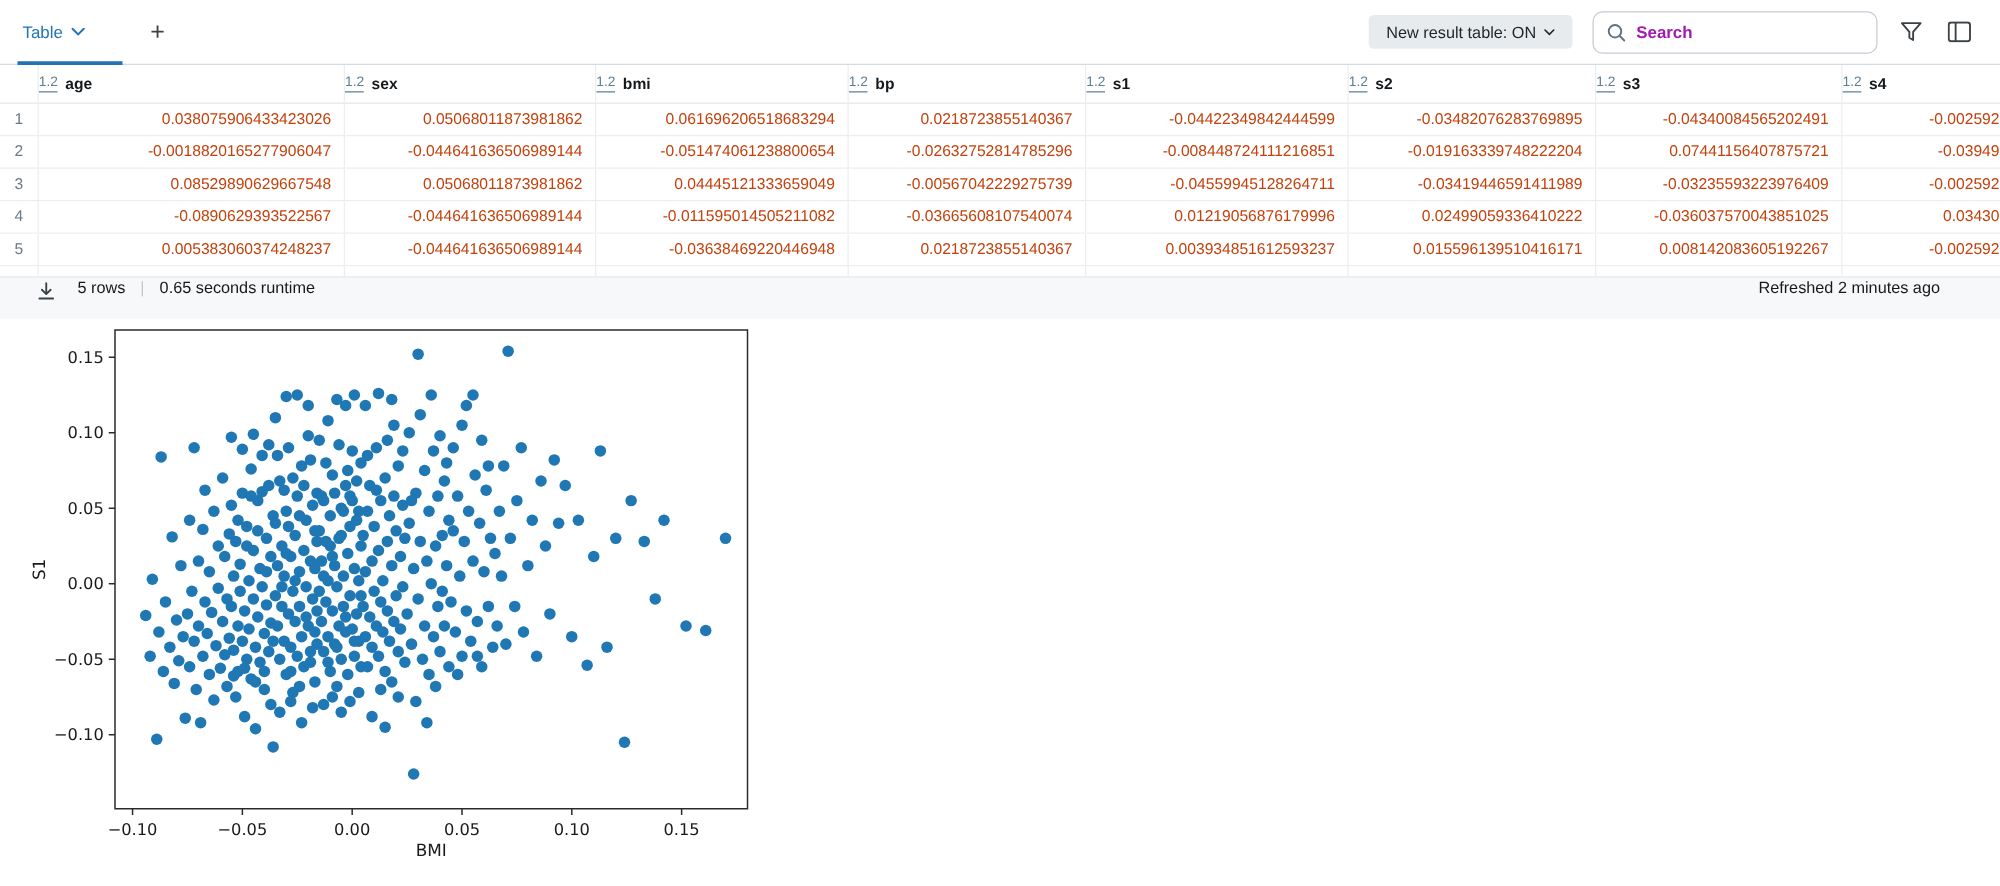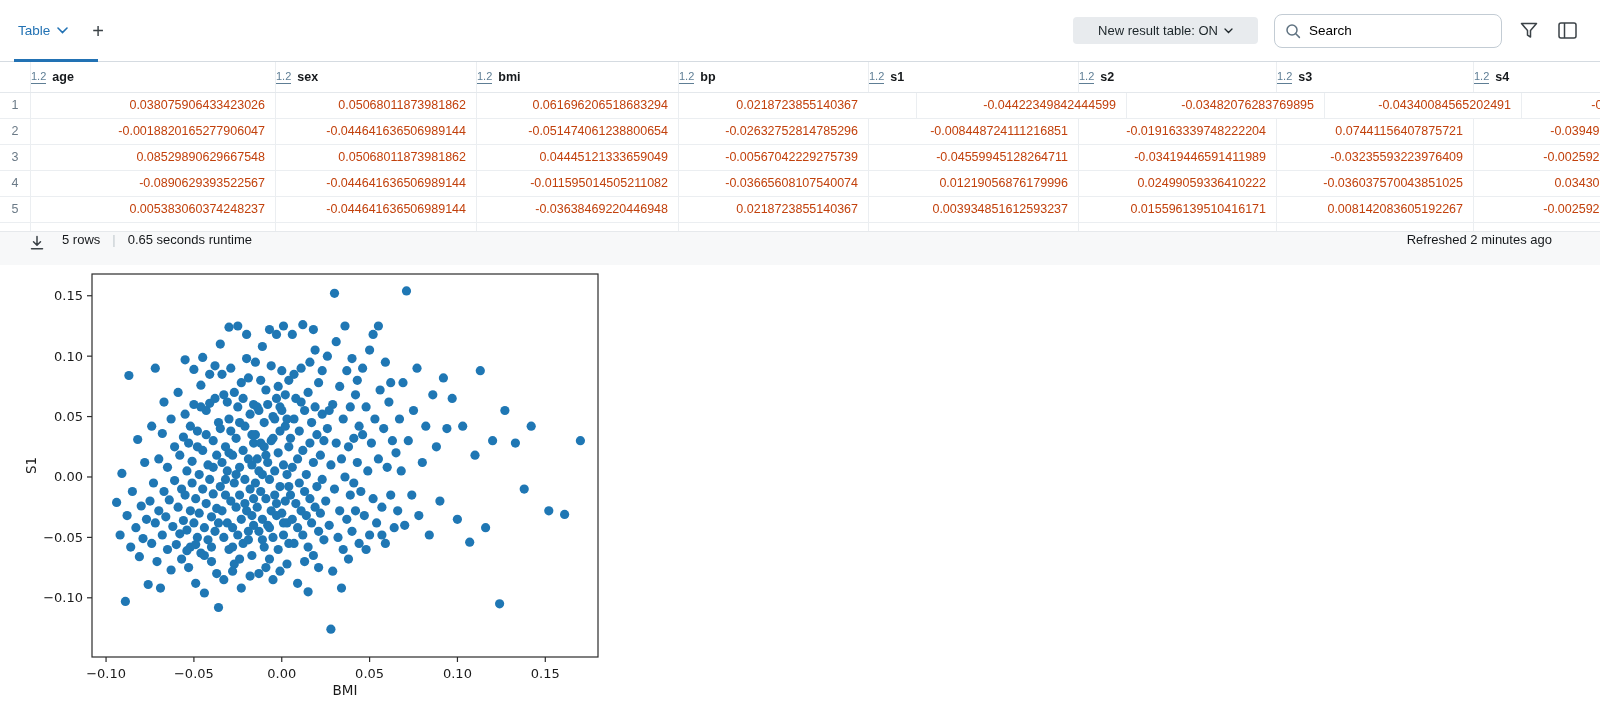--- a/index.html
+++ b/index.html
@@ -1,27 +1,27 @@
 <!DOCTYPE html>
 <html><head>
 <meta charset="utf-8">
 <style>
   * { box-sizing: border-box; }
   html,body { margin:0; padding:0; background:#fff; }
   body { width:1600px; height:709px; overflow:hidden; font-family:"Liberation Sans", sans-serif; color:#16191C; }
 
   
-  .tabbar { position:relative; height:62px; display:flex; align-items:center; border-bottom:1px solid #D5DBE1; background:#fff; }
+  .tabbar { position:relative; height:52px; display:flex; align-items:center; border-bottom:1px solid #D5DBE1; background:#fff;gap:28px; }
   .tab { display:flex; align-items:center; gap:7px; margin-left:18px; color:#2272B4; font-size:13.5px; font-weight:500; cursor:pointer; }
   .tab-underline { position:absolute; left:14px; bottom:-1px; width:84px; height:3px; background:#2272B4; }
   .add-tab { margin-left:24px; color:#3B4247; font-size:20px; font-weight:300; line-height:1; cursor:pointer; }
   .tabbar-right { margin-left:auto; display:flex; align-items:center; gap:16px; margin-right:22px; }
-  .pill { display:flex; align-items:center; gap:6px; background:#E8EBEE; border-radius:4px; padding:6px 25px; font-size:13px; color:#1C2529; cursor:pointer; }
+  .pill { display:flex; align-items:center; gap:6px; background:#E8EBEE; border-radius:4px; padding:6px 14px; font-size:13px; color:#1C2529; cursor:pointer; }
   .searchbox { display:flex; align-items:center; gap:8px; width:228px; height:34px; border:1px solid #C3CCD4; border-radius:8px; padding:0 10px; background:#fff; }
-  .searchbox .ph { color:#000000; font-size:13.5px; }
+  .searchbox .ph { color:#a21caf; font-size:13.5px;font-weight:bold; }
   .iconbtn { display:flex; align-items:center; justify-content:center; width:22px; height:22px; cursor:pointer; }
 
   
   .grid-clip { width:1600px; overflow:hidden; position:relative; }
   .grid { width:1693px; }
   .g-row { display:flex; border-bottom:1px solid #EBEEF1; }
   .g-head { height:31px; border-bottom:1px solid #E4E8EC; }
   .g-cell { flex:0 0 auto; border-left:1px solid #EBEEF1; overflow:hidden; white-space:nowrap; }
   .g-cell:first-child { border-left:none; }
   .h-cell { display:flex; align-items:center; gap:6px; padding-left:0; font-size:12.5px; font-weight:700; color:#16191C; }
@@ -118,21 +118,21 @@
           <span class="type-icon">1.2</span>
           <span>s4</span>
         </div>
       </div>
       <div class="g-row">
         <div class="g-cell d-cell rownum" style="width: 30px;">1</div>
         <div class="g-cell d-cell" style="width: 245px;">0.038075906433423026</div>
         <div class="g-cell d-cell" style="width: 201px;">0.05068011873981862</div>
         <div class="g-cell d-cell" style="width: 202px;">0.061696206518683294</div>
         <div class="g-cell d-cell" style="width: 190px;">0.0218723855140367</div>
-        <div class="g-cell d-cell" style="width: 210px; margin-left: 48px;">-0.04422349842444599</div>
+        <div class="g-cell d-cell" style="width: 210px;">-0.04422349842444599</div>
         <div class="g-cell d-cell" style="width: 198px;">-0.03482076283769895</div>
         <div class="g-cell d-cell" style="width: 197px;">-0.04340084565202491</div>
         <div class="g-cell d-cell" style="width: 220px;">-0.002592261998183278</div>
       </div>
       <div class="g-row">
         <div class="g-cell d-cell rownum" style="width: 30px;">2</div>
         <div class="g-cell d-cell" style="width: 245px;">-0.0018820165277906047</div>
         <div class="g-cell d-cell" style="width: 201px;">-0.044641636506989144</div>
         <div class="g-cell d-cell" style="width: 202px;">-0.051474061238800654</div>
         <div class="g-cell d-cell" style="width: 190px;">-0.02632752814785296</div>

